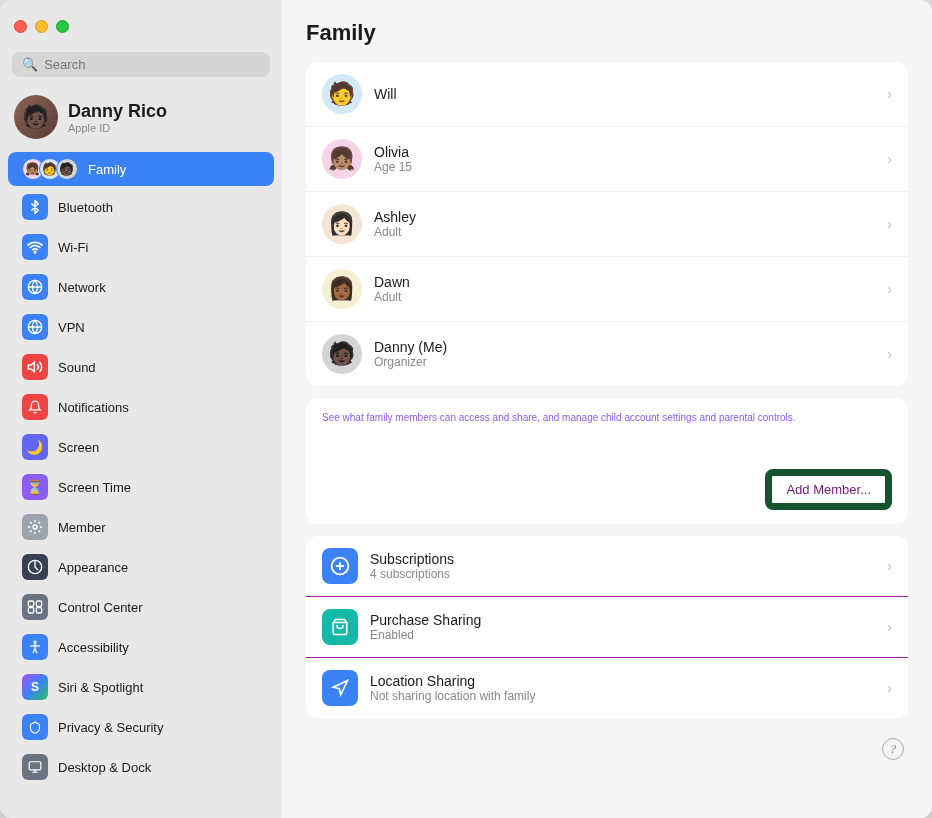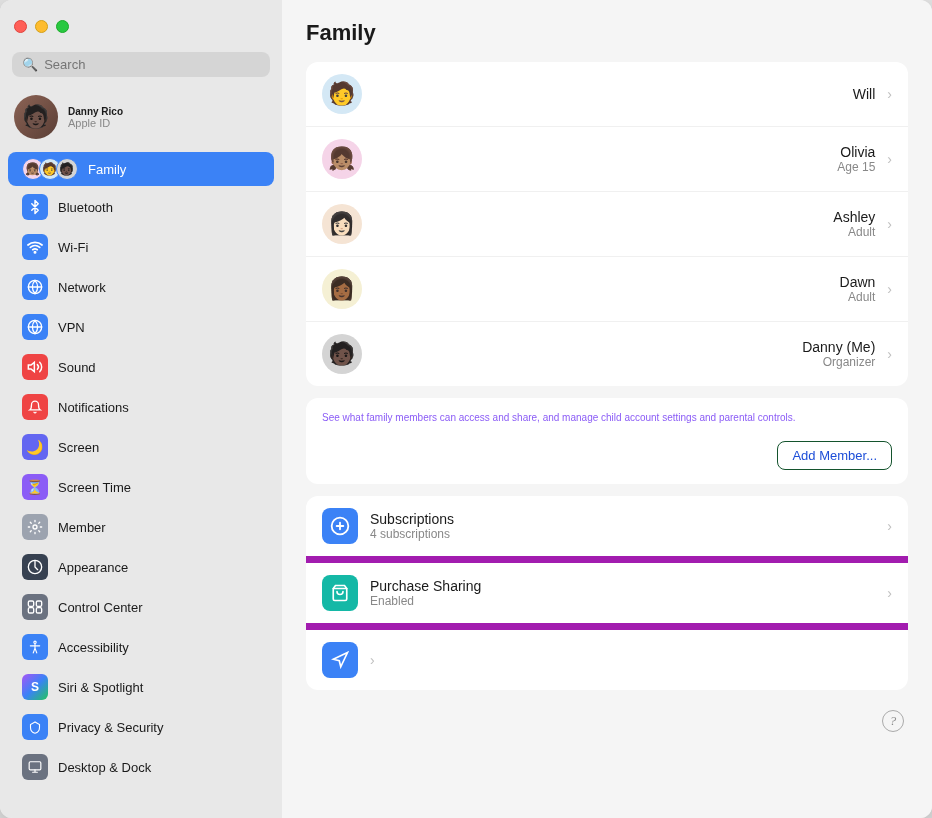--- a/index.html
+++ b/index.html
@@ -90,21 +90,21 @@
       border-radius: 50%;
       background: linear-gradient(135deg, #8B6355 0%, #5a3e35 100%);
       display: flex;
       align-items: center;
       justify-content: center;
       font-size: 22px;
       overflow: hidden;
       flex-shrink: 0;
     }
     .user-info { display: flex; flex-direction: column; }
-    .user-name { font-size: 10px; font-weight: 600; color: #1a1a1a; }
+    .user-name { font-size: 18px; font-weight: 600; color: #1a1a1a; }
     .user-sub { font-size: 11px; color: #888; }
     
     .sidebar-item {
       display: flex;
       align-items: center;
       gap: 10px;
       padding: 6px 14px;
       border-radius: 8px;
       margin: 1px 8px;
       cursor: pointer;
@@ -181,61 +181,62 @@
       width: 40px;
       height: 40px;
       border-radius: 50%;
       display: flex;
       align-items: center;
       justify-content: center;
       font-size: 22px;
       flex-shrink: 0;
       overflow: hidden;
     }
-    .member-info { flex: 1; text-align: right; }
+    .member-info { flex: 1; }
     .member-name { font-size: 14px; font-weight: 500; color: #1a1a1a; }
     .member-sub { font-size: 12px; color: #888; }
     .chevron-right {
       color: #c0c0c0;
       font-size: 14px;
     }
     
     .description-text {
       font-size: 10px;
       color: #8b5cf6;
       padding: 12px 16px 8px 16px;
       line-height: 1.5;
     }
     .add-member-row {
       display: flex;
       justify-content: flex-end;
       padding: 8px 16px 14px 16px;
     }
     .add-member-btn {
       background: white;
-      border: 1px solid #14532d;
+      border: 7px solid #14532d;
       border-radius: 8px;
       padding: 6px 14px;
       font-size: 13px;
-      color: #1d4ed8;
+      color: #701a75;
       cursor: pointer;
       font-family: inherit;
+      margin-top: 28px;
     }
     
     .services-card {
       background: white;
       border-radius: 12px;
       overflow: hidden;
       margin-bottom: 12px;
     }
     .service-row {
       display: flex;
       align-items: center;
       padding: 12px 16px;
-      border-bottom: 7px solid #a21caf;
+      border-bottom: 1px solid #a21caf;
       cursor: pointer;
       gap: 12px;
     }
     .service-row:last-child { border-bottom: none; }
     .service-icon {
       width: 36px;
       height: 36px;
       border-radius: 8px;
       display: flex;
       align-items: center;
@@ -551,20 +552,24 @@
         </div>
         <span class="chevron-right">›</span>
       </div>
 
       <div class="service-row">
         <div class="service-icon icon-location">
           <svg width="18" height="18" viewBox="0 0 24 24" fill="none" stroke="white" stroke-width="2.2" stroke-linecap="round">
             <polygon points="3 11 22 2 13 21 11 13 3 11"></polygon>
           </svg>
         </div>
+        <div class="service-info">
+          <div class="service-name">Location Sharing</div>
+          <div class="service-sub">Not sharing location with family</div>
+        </div>
         <span class="chevron-right">›</span>
       </div>
     </div>
 
     <div class="help-row">
       <button class="help-btn">?</button>
     </div>
   </div>
 </div>
 

